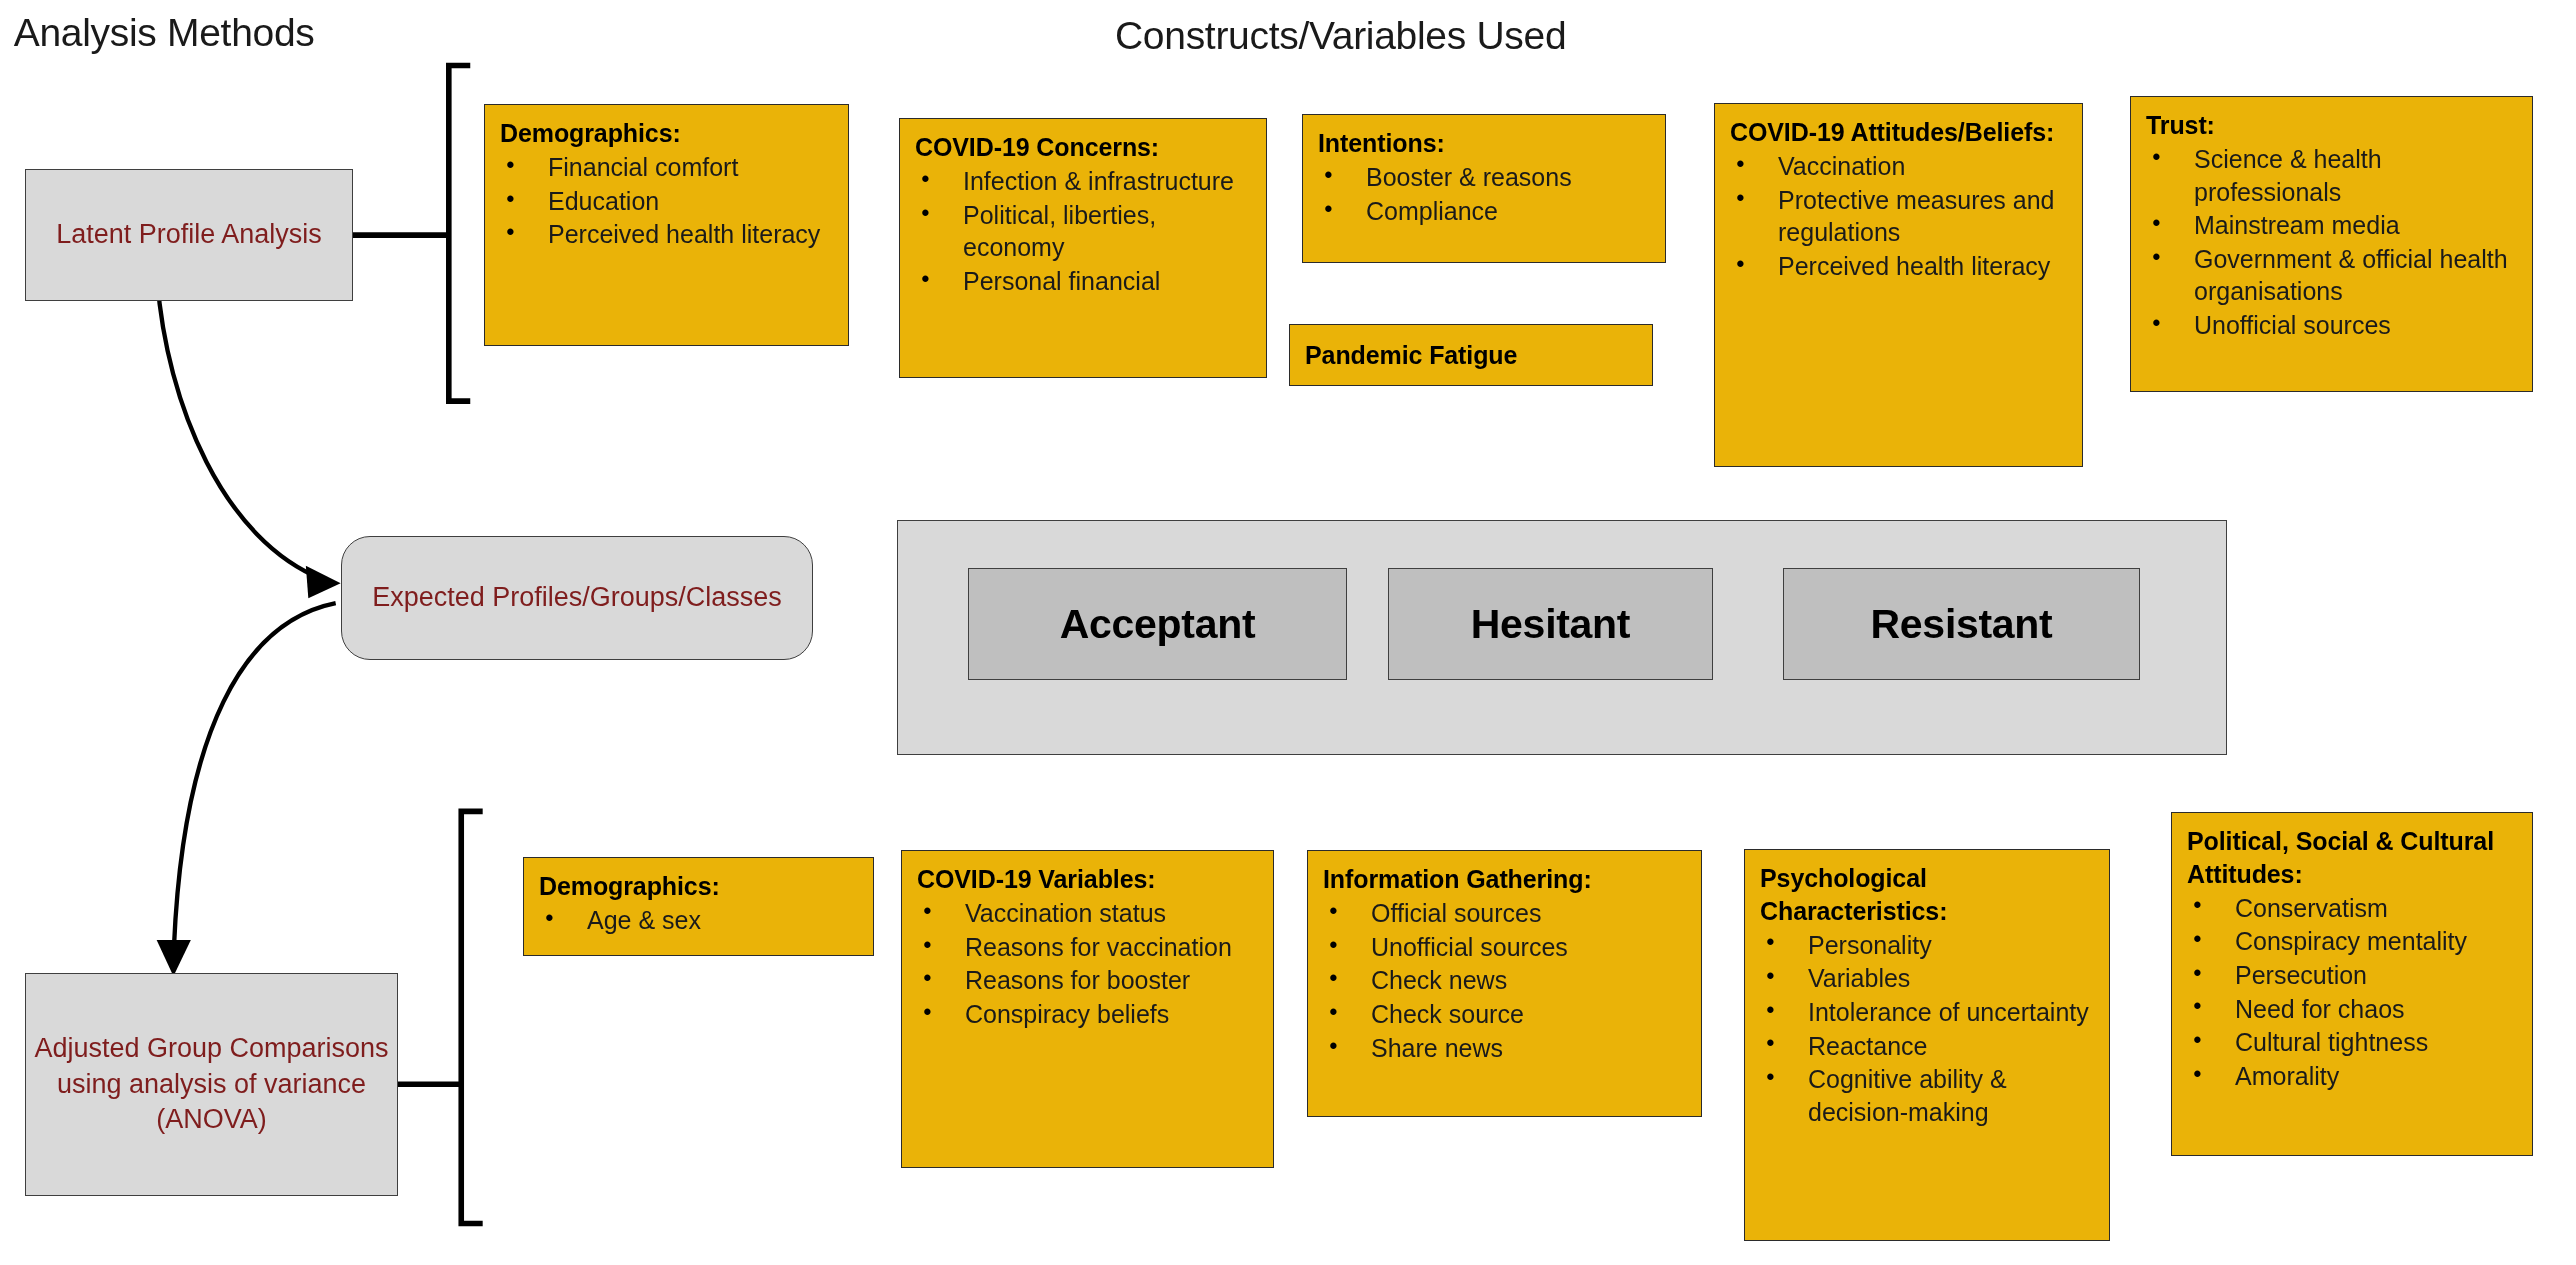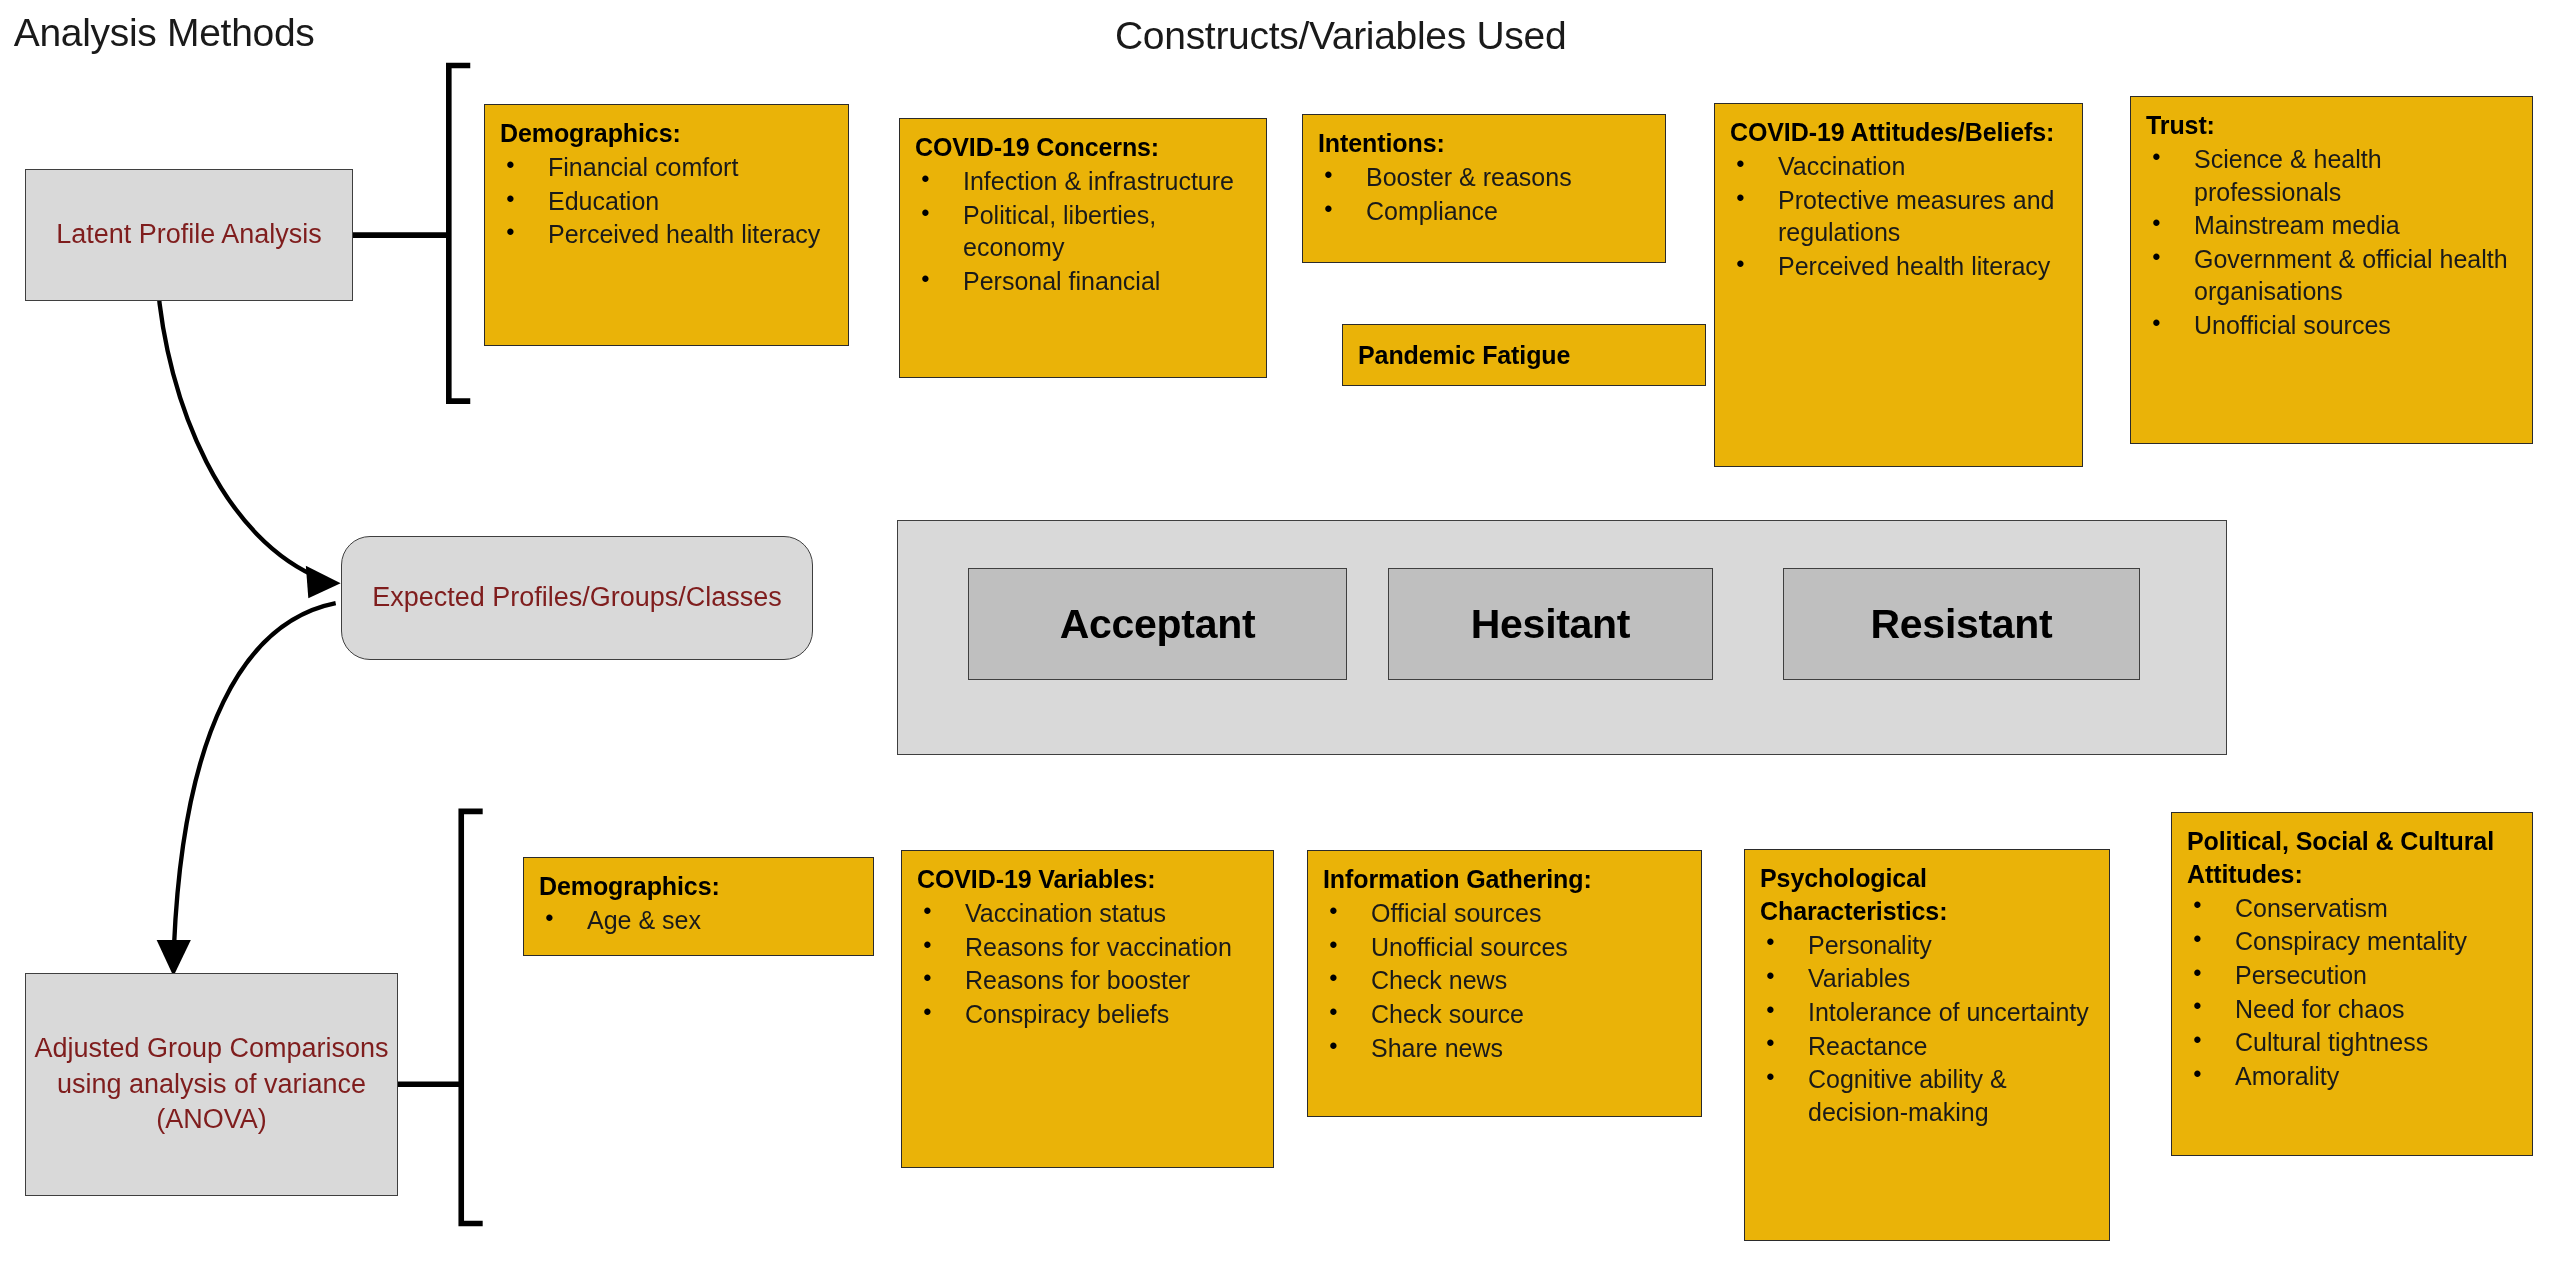--- a/index.html
+++ b/index.html
@@ -166,34 +166,34 @@
   </div>
 
   <div class="cbox" style="left:1302px; top:114px; width:364px; height:149px;">
     <div class="ttl">Intentions:</div>
     <ul>
       <li>Booster &amp; reasons</li>
       <li>Compliance</li>
     </ul>
   </div>
 
-  <div class="cbox" style="left:1342px; top:324px; width:364px; height:62px; padding-top:13.7px;">
+  <div class="cbox" style="left:1289px; top:324px; width:364px; height:62px; padding-top:13.7px;">
     <div class="ttl">Pandemic Fatigue</div>
   </div>
 
   <div class="cbox" style="left:1714px; top:103px; width:369px; height:364px;">
     <div class="ttl">COVID-19 Attitudes/Beliefs:</div>
     <ul>
       <li>Vaccination</li>
       <li>Protective measures and regulations</li>
       <li>Perceived health literacy</li>
     </ul>
   </div>
 
-  <div class="cbox" style="left:2130px; top:96px; width:403px; height:348px;">
+  <div class="cbox" style="left:2130px; top:96px; width:403px; height:296px;">
     <div class="ttl">Trust:</div>
     <ul>
       <li>Science &amp; health professionals</li>
       <li>Mainstream media</li>
       <li>Government &amp; official health organisations</li>
       <li>Unofficial sources</li>
     </ul>
   </div>
 
   <div class="cbox" style="left:523px; top:857px; width:351px; height:99px;">

